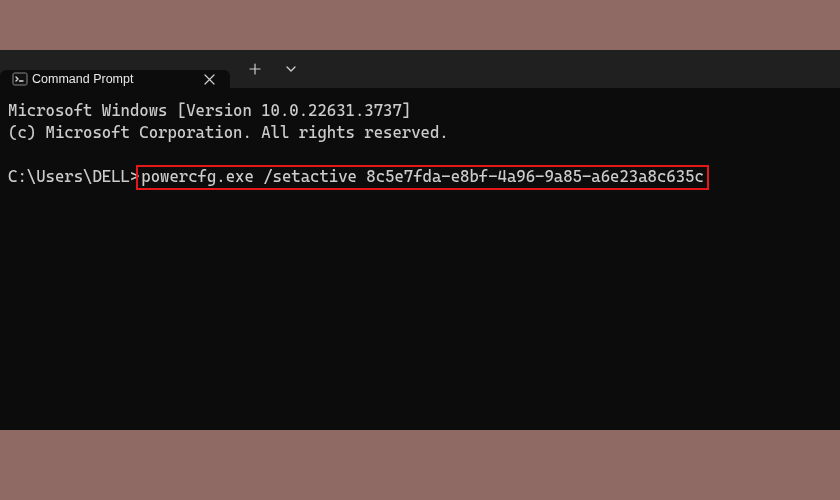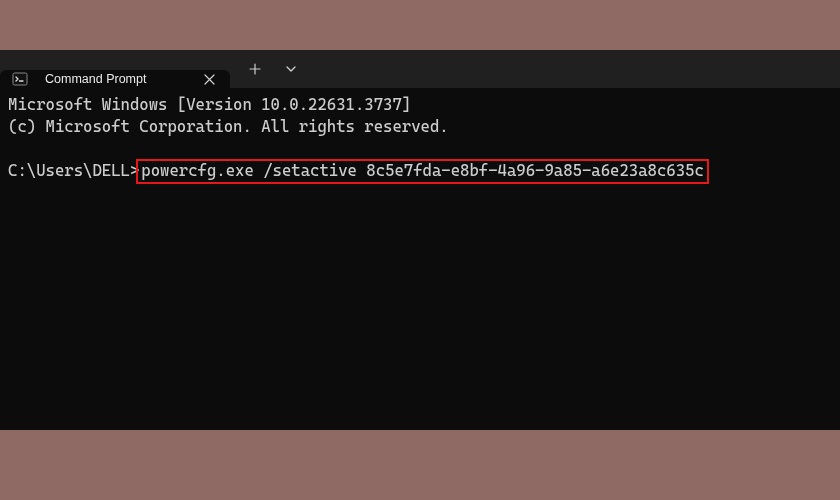--- a/index.html
+++ b/index.html
@@ -30,21 +30,21 @@
     user-select: none;
   }
   .tab {
     display: flex;
     align-items: center;
     background: #0c0c0c;
     border-top-left-radius: 6px;
     border-top-right-radius: 6px;
     margin-top: 20px;
     padding: 0 10px 0 12px;
-    gap: 17px;
+    gap: 4px;
     min-width: 230px;
   }
   .tab-icon {
     width: 16px;
     height: 16px;
     display: flex;
     align-items: center;
     justify-content: center;
   }
   .tab-icon svg { display: block; }
@@ -81,21 +81,21 @@
     cursor: pointer;
     border-radius: 4px;
   }
   .terminal {
     flex: 1;
     background: #0c0c0c;
     color: #cccccc;
     font-family: Consolas, "Cascadia Mono", monospace;
     font-size: 16px;
     line-height: 1.35;
-    padding: 6px 8px;
+    padding: 12px 8px;
     white-space: pre;
     overflow: hidden;
   }
   .cmd-wrap {
     display: inline-block;
     border: 2.5px solid #e41818;
     padding: 0 3px;
     margin-left: -3px;
     line-height: 1.3;
   }

